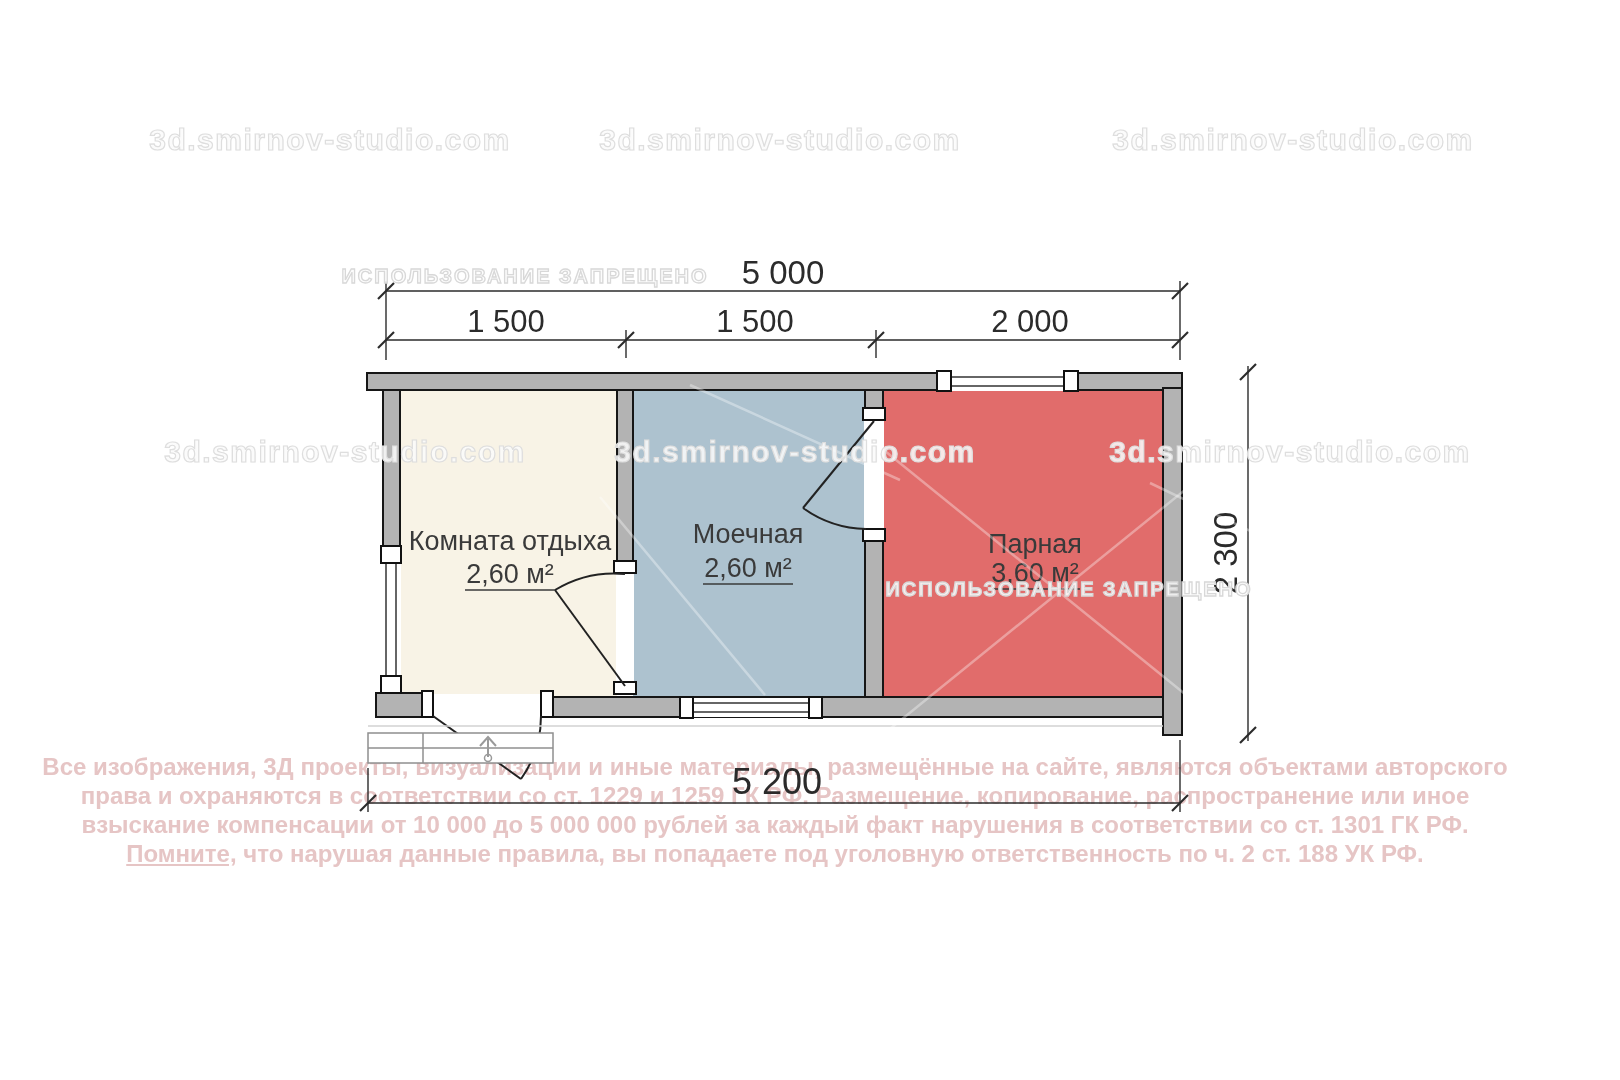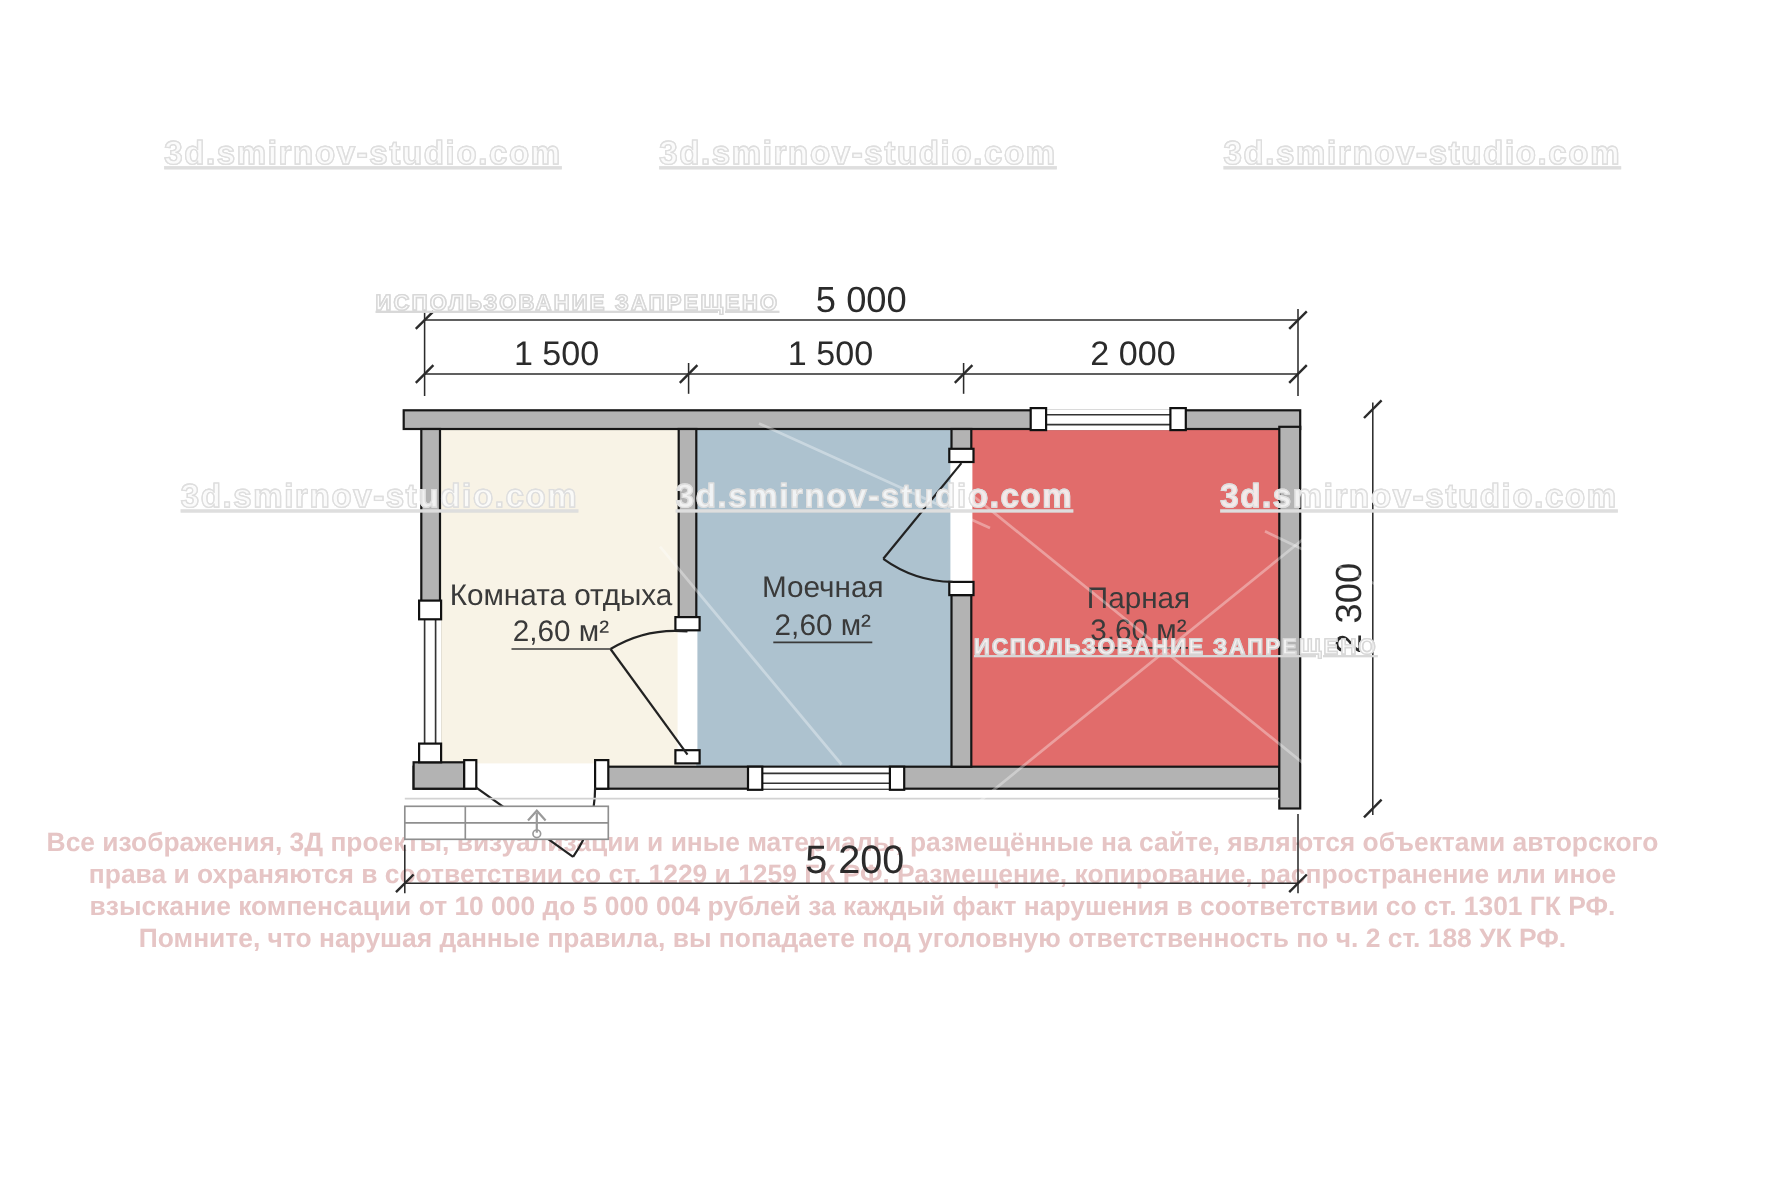--- a/index.html
+++ b/index.html
@@ -14,39 +14,39 @@
   .dim-text-sm{font-family:"Liberation Sans",sans-serif;font-size:31px;fill:#2b2b2b;}
   .dim-text-lg{font-family:"Liberation Sans",sans-serif;font-size:36px;fill:#2b2b2b;}
 
   
   .room-name{font-family:"Liberation Sans",sans-serif;font-size:27px;fill:#3a3a3a;}
   .room-area{font-family:"Liberation Sans",sans-serif;font-size:27px;fill:#3a3a3a;}
 
   
   .wm{position:absolute;transform:translate(-50%,-50%);white-space:nowrap;z-index:3;
       color:rgba(255,255,255,0.80);-webkit-text-stroke:1.2px #dedede;
-      text-shadow:0 0 1px rgba(200,200,200,0.35);text-decoration:underline;}
+      text-shadow:0 0 1px rgba(200,200,200,0.35);}
   .wm-site{font-weight:700;font-size:30px;letter-spacing:1.5px;}
   .wm-ban{font-weight:700;font-size:20px;letter-spacing:2px;
       color:rgba(255,255,255,0.85);-webkit-text-stroke:1.3px #d8d8d8;}
 
   
   .copyright{position:absolute;left:0;top:752px;width:1550px;text-align:center;z-index:1;
       color:#e6c5c5;font-weight:700;font-size:24px;line-height:29px;}
-  .copyright .u{}
+  .copyright .u{text-decoration:underline;}
 </style>
 </head>
 <body>
 
 <div class="stage">
 
   <div class="copyright">
     <div>Все изображения, 3Д проекты, визуализации и иные материалы, размещённые на сайте, являются объектами авторского</div>
     <div>права и охраняются в соответствии со ст. 1229 и 1259 ГК РФ. Размещение, копирование, распространение или иное</div>
-    <div>взыскание компенсации от 10 000 до 5 000 004 рублей за каждый факт нарушения в соответствии со ст. 1301 ГК РФ.</div>
+    <div>взыскание компенсации от 10 000 до 5 000 000 рублей за каждый факт нарушения в соответствии со ст. 1301 ГК РФ.</div>
     <div><span class="u">Помните,</span><span> что нарушая данные правила, вы попадаете под уголовную ответственность по ч. 2 ст. 188 УК РФ.</span></div>
   </div>
 
   <svg id="plan-svg" width="1620" height="1080" viewBox="0 0 1620 1080">
 
     <g>
       <rect x="400" y="390" width="217" height="307" fill="#f8f3e6"></rect>
       <rect x="633" y="390" width="232" height="307" fill="#adc2cf"></rect>
       <rect x="883" y="390" width="280" height="307" fill="#e16c6b"></rect>
     </g>

